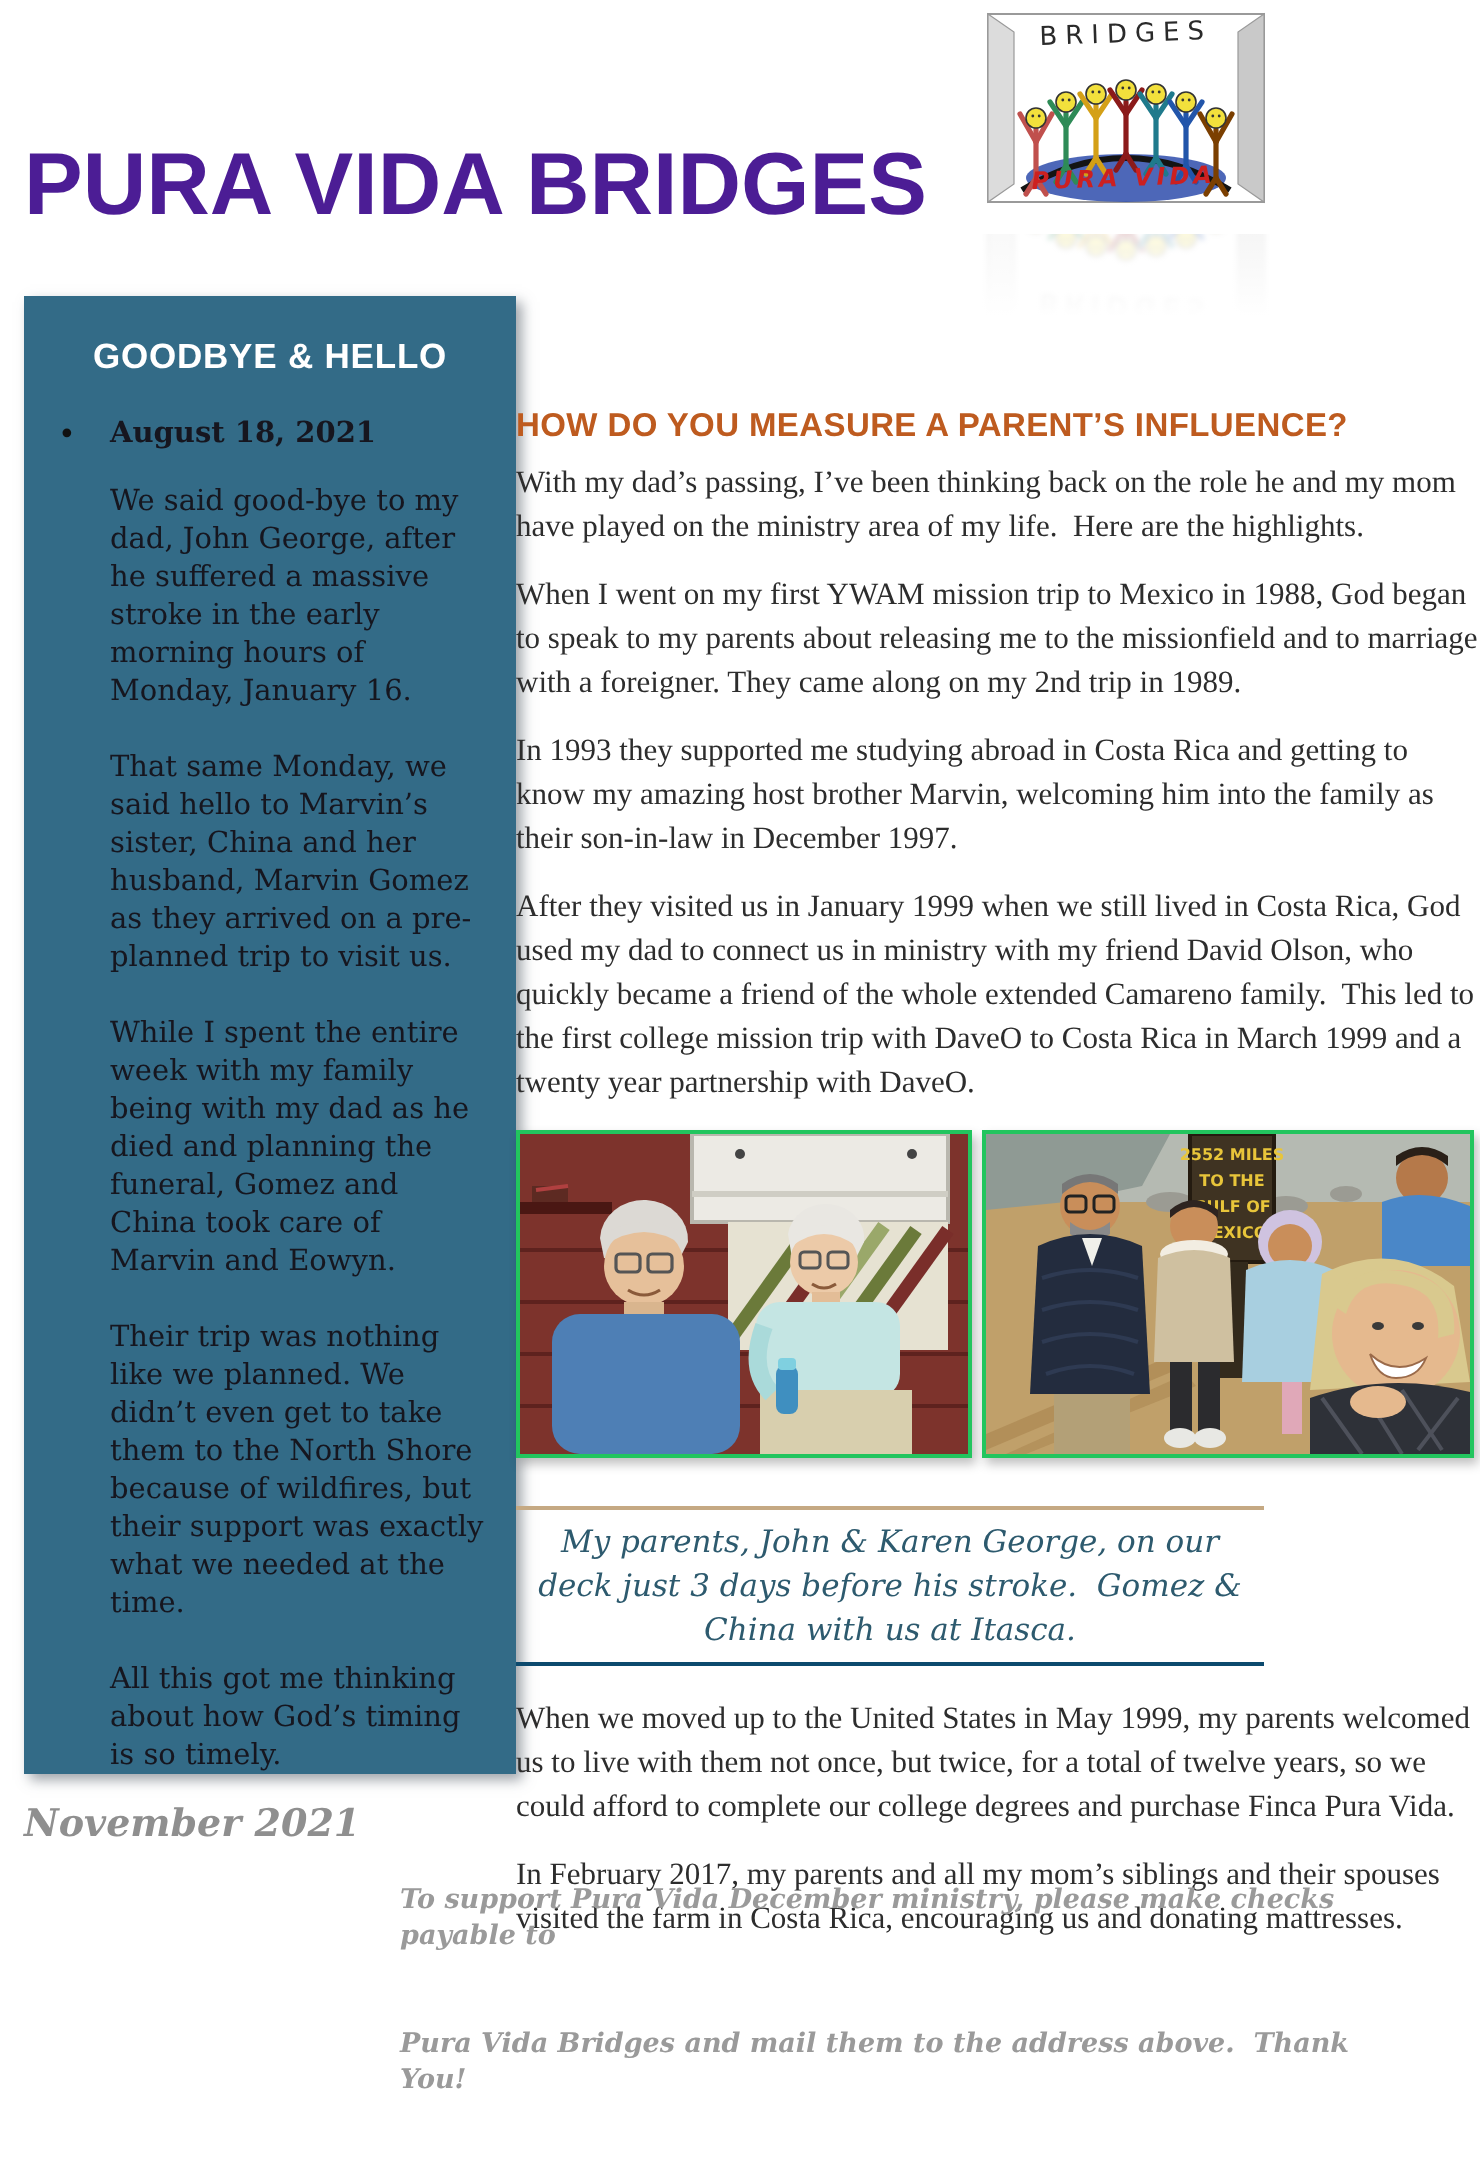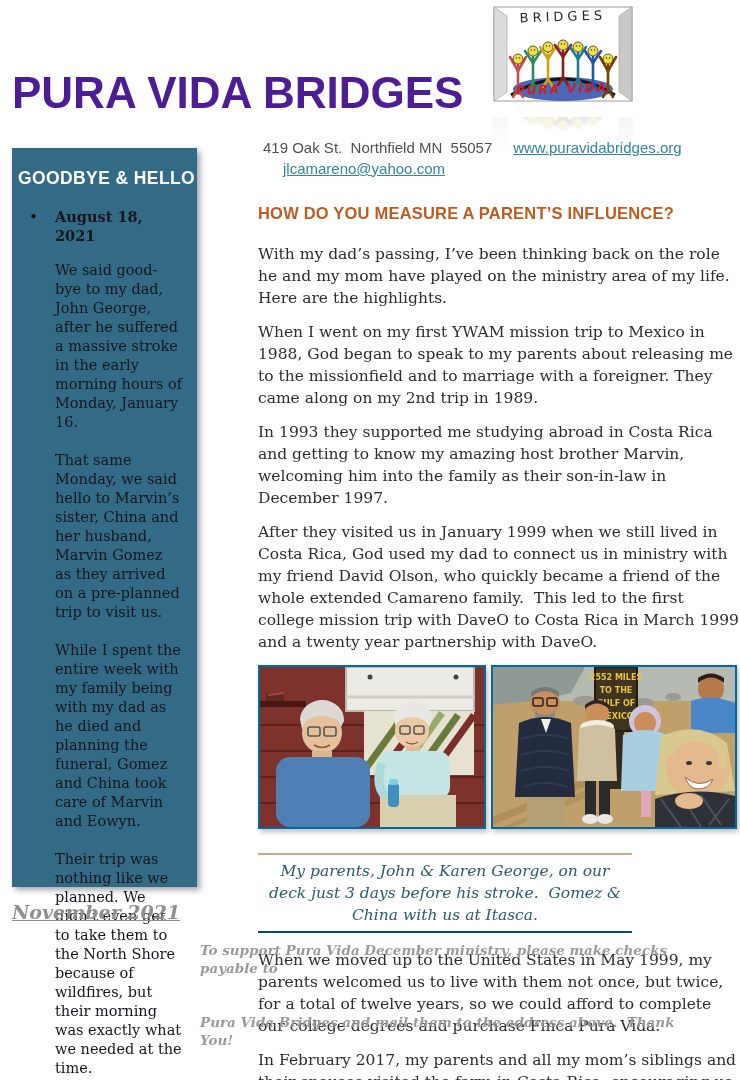--- a/index.html
+++ b/index.html
@@ -24,53 +24,53 @@
   .address-block{
     position:absolute;left:263px;top:137px;width:460px;
     font-family:"Liberation Sans", sans-serif;font-size:15px;color:#4f5052;
     line-height:21px;
   }
   .address-line1{white-space:pre-wrap;}
   .address-block a{color:#3285a3;text-decoration:underline;}
   .address-line2{margin-left:20px;}
   
   .sidebar{
-    position:absolute;left:12px;top:148px;width:185px;height:739px;
+    position:absolute;left:12px;top:148px;width:246px;height:739px;
     background:#336b87;
     box-shadow:3px 3px 6px rgba(80,90,100,.55);
     color:#16161f;
   }
   .sidebar-heading{
     font-family:"Liberation Sans", sans-serif;font-weight:bold;
     color:#ffffff;font-size:17.5px;letter-spacing:.4px;
     text-align:center;margin:20px 6px 18px 6px;white-space:nowrap;
   }
   .sidebar-body{position:relative;padding:0 14px 0 43px;font-size:14.5px;line-height:19px;}
   .sidebar-bullet{position:absolute;left:17px;top:1px;font-size:15px;color:#111;}
   .sb-date{font-weight:bold;margin:0 0 16px 0;}
   .sb-p{margin:0 0 19px 0;}
   
   .main-col{position:absolute;left:258px;top:204px;width:482px;}
   .main-heading{
     font-family:"Liberation Sans", sans-serif;font-weight:bold;
-    font-size:16.5px;color:#be5b1f;margin:0 0 20px 0;letter-spacing:.2px;
-  }
-  .main-p{font-size:15.5px;line-height:22px;color:#2d2d2d;margin:0 0 12px 0;white-space:pre-wrap;}
+    font-size:16.5px;color:#be5b1f;margin:0 0 8px 0;letter-spacing:.2px;
+  }
+  .main-p{font-size:15.5px;line-height:22px;color:#2d2d2d;margin:0 0 12px 0;white-space:pre-wrap;font-family:Liberation Serif, serif;}
   .photo-row{display:flex;gap:5px;margin:4px 0 0 0;}
-  .photo-frame{border:2px solid #0369a1;box-shadow:2px 3px 5px rgba(0,0,0,.25);line-height:0;background:#f0abfc;}
+  .photo-frame{border:2px solid #22c55e;box-shadow:2px 3px 5px rgba(0,0,0,.25);line-height:0;background:#f0abfc;}
   .caption-box{
     width:358px;margin:24px 0 16px 0;padding:5px 8px;
     border-top:2px solid #c5a983;border-bottom:2px solid #0c4a6e;
     font-style:italic;font-size:15.5px;line-height:22px;color:#2d5a6e;
     text-align:center;white-space:pre-wrap;
   }
   
   .footer-date{
     position:absolute;left:12px;top:901px;
-    font-weight:bold;font-style:italic;font-size:19px;color:#8f8f8f;text-decoration:underline;
+    font-weight:bold;font-style:italic;font-size:19px;color:#8f8f8f;
   }
   .footer-note{
     position:absolute;left:200px;top:905px;width:480px;
     font-weight:bold;font-style:italic;font-size:13.5px;line-height:18px;color:#9a9a9a;
     white-space:pre-wrap;
   }
 </style>
 </head>
 <body>
 
@@ -173,40 +173,30 @@
       </g>
     </svg>
     <div class="logo-reflect-box">
       <svg width="150" height="112" viewBox="0 0 150 112">
         <use href="#logoArt"></use>
       </svg>
       <div class="logo-fade"></div>
     </div>
   </div>
 
-  <div class="address-block">
-    <div>
-      <span class="address-line1">419 Oak St.  Northfield MN  55057</span>
-      <span>&nbsp;&nbsp;&nbsp;</span>
-      <a href="#">www.puravidabridges.org</a>
-    </div>
-    <div class="address-line2">
-      <a href="#">jlcamareno@yahoo.com</a>
-    </div>
-  </div>
 
   <div class="sidebar">
     <div class="sidebar-heading">GOODBYE &amp; HELLO</div>
     <div class="sidebar-body">
       <span class="sidebar-bullet">•</span>
       <div class="sb-date">August 18, 2021</div>
       <p class="sb-p">We said good-bye to my dad, John George, after he suffered a massive stroke in the early morning hours of Monday, January 16.</p>
       <p class="sb-p">That same Monday, we said hello to Marvin’s sister, China and her husband, Marvin Gomez as they arrived on a pre-planned trip to visit us.</p>
       <p class="sb-p">While I spent the entire week with my family being with my dad as he died and planning the funeral, Gomez and China took care of Marvin and Eowyn.</p>
-      <p class="sb-p">Their trip was nothing like we planned.  We didn’t even get to take them to the North Shore because of wildfires, but their morning was exactly what we needed at the time.</p>
+      <p class="sb-p">Their trip was nothing like we planned.  We didn’t even get to take them to the North Shore because of wildfires, but their support was exactly what we needed at the time.</p>
       <p class="sb-p">All this got me thinking about how God’s timing is so timely.</p>
     </div>
   </div>
 
   <div class="main-col">
     <div class="main-heading">HOW DO YOU MEASURE A PARENT’S INFLUENCE?</div>
 
     <p class="main-p">With my dad’s passing, I’ve been thinking back on the role he and my mom have played on the ministry area of my life.  Here are the highlights.</p>
     <p class="main-p">When I went on my first YWAM mission trip to Mexico in 1988, God began to speak to my parents about releasing me to the missionfield and to marriage with a foreigner. They came along on my 2nd trip in 1989.</p>
     <p class="main-p">In 1993 they supported me studying abroad in Costa Rica and getting to know my amazing host brother Marvin, welcoming him into the family as their son-in-law in December 1997.</p>

